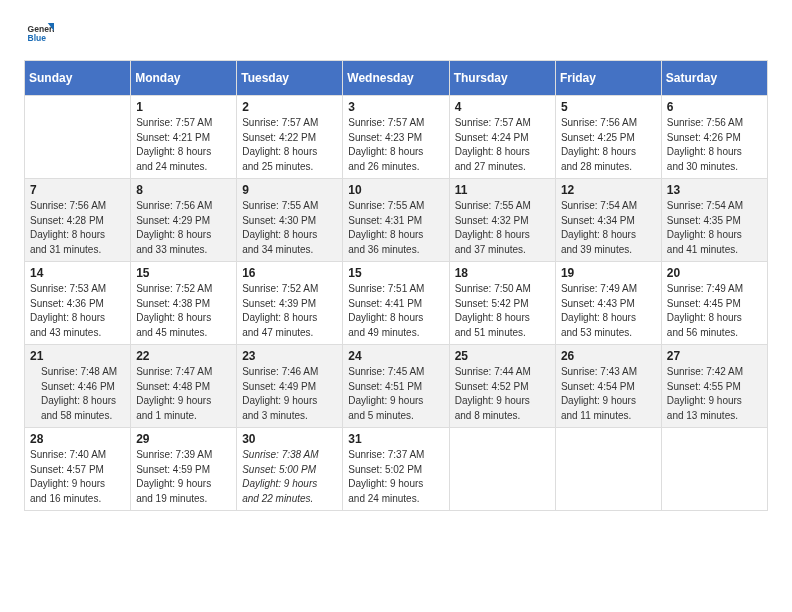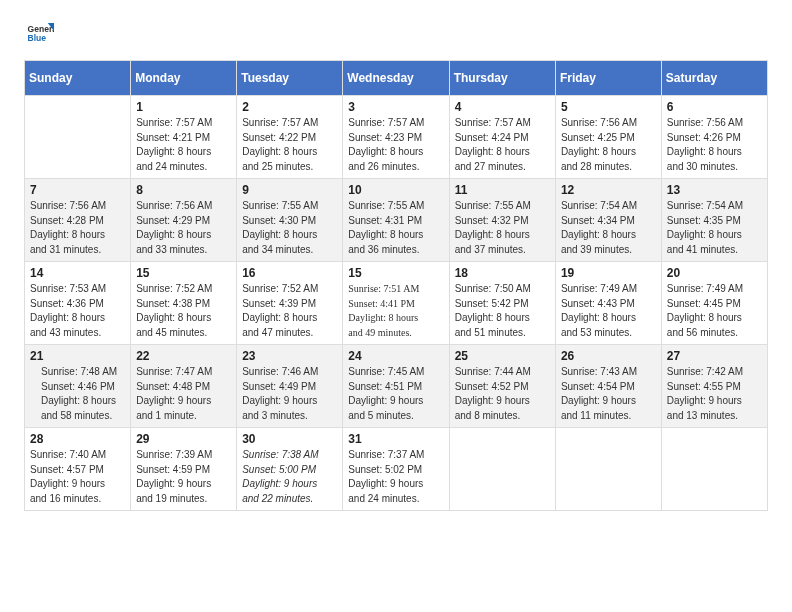--- a/index.html
+++ b/index.html
@@ -225,21 +225,21 @@
         </td>
         <td>
           <div class="day-number">16</div>
           <div class="day-info" style="white-space: pre-line;">Sunrise: 7:52 AM
 Sunset: 4:39 PM
 Daylight: 8 hours
 and 47 minutes.</div>
         </td>
         <td>
           <div class="day-number">15</div>
-          <div class="day-info" style="white-space: pre-line; font-family: Liberation Serif, serif;">Sunrise: 7:51 AM
+          <div class="day-info" style="white-space: pre-line;">Sunrise: 7:51 AM
 Sunset: 4:41 PM
 Daylight: 8 hours
 and 49 minutes.</div>
         </td>
         <td>
           <div class="day-number">18</div>
           <div class="day-info" style="white-space: pre-line;">Sunrise: 7:50 AM
 Sunset: 5:42 PM
 Daylight: 8 hours
 and 51 minutes.</div>

